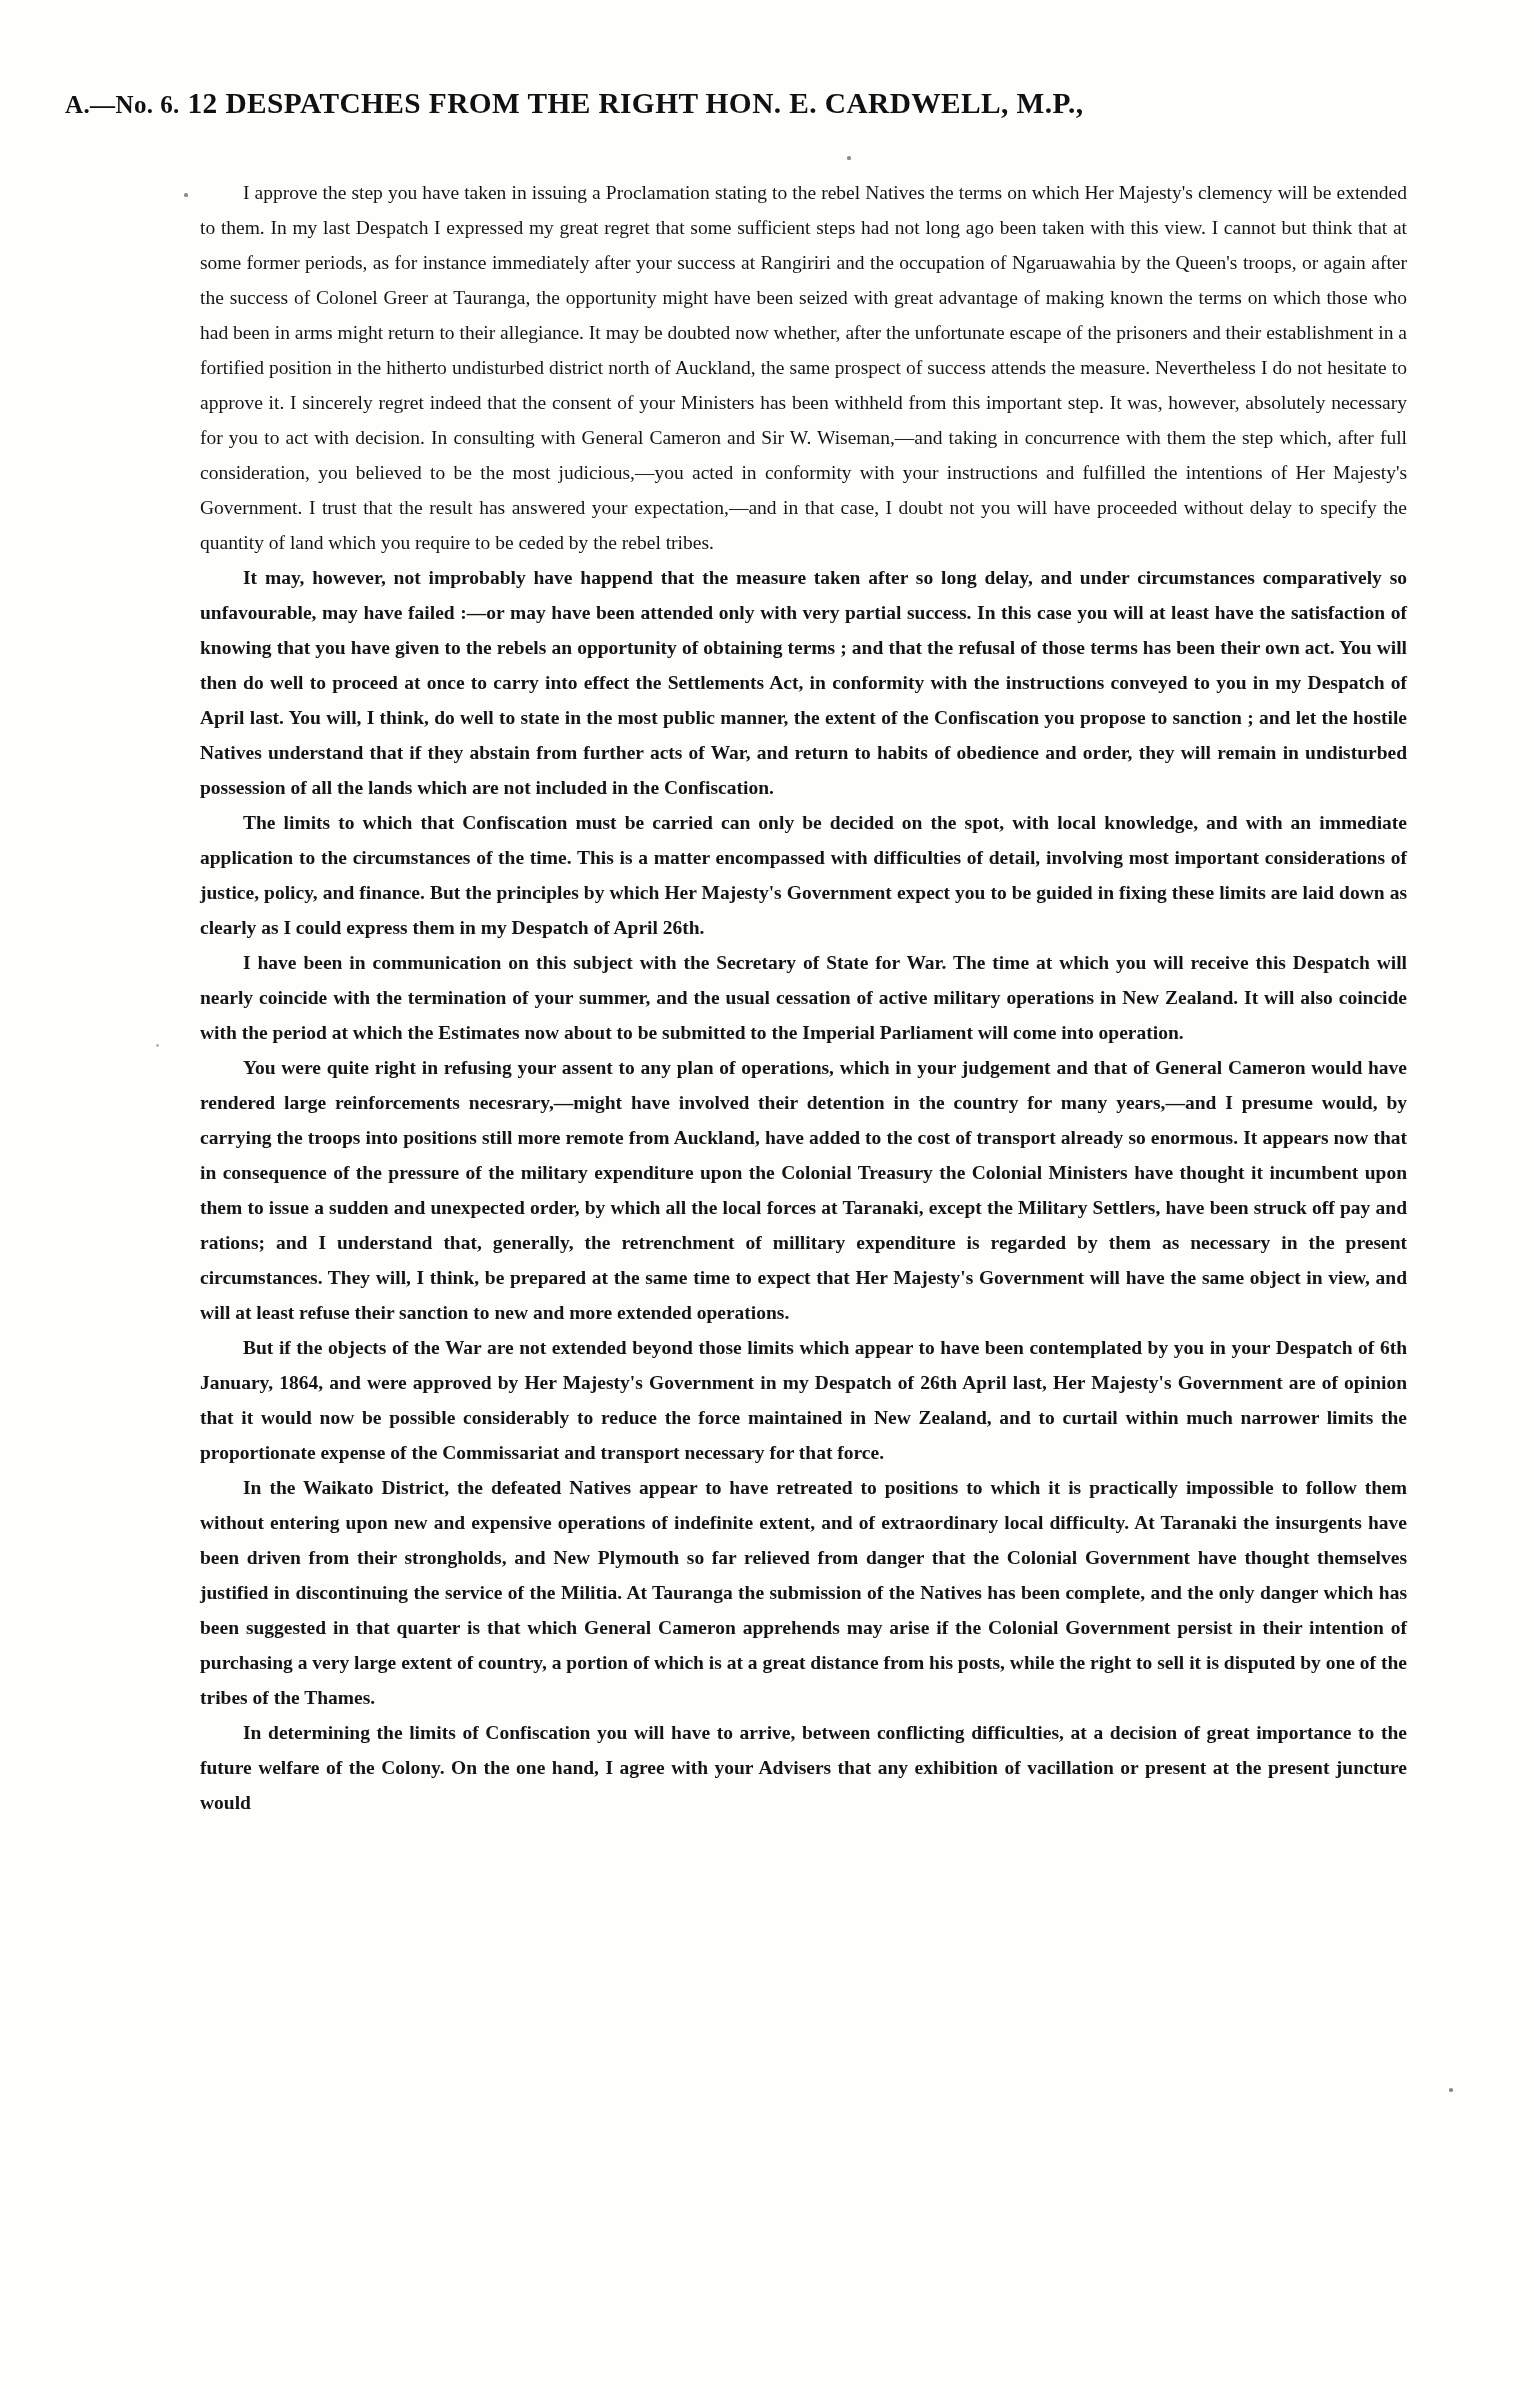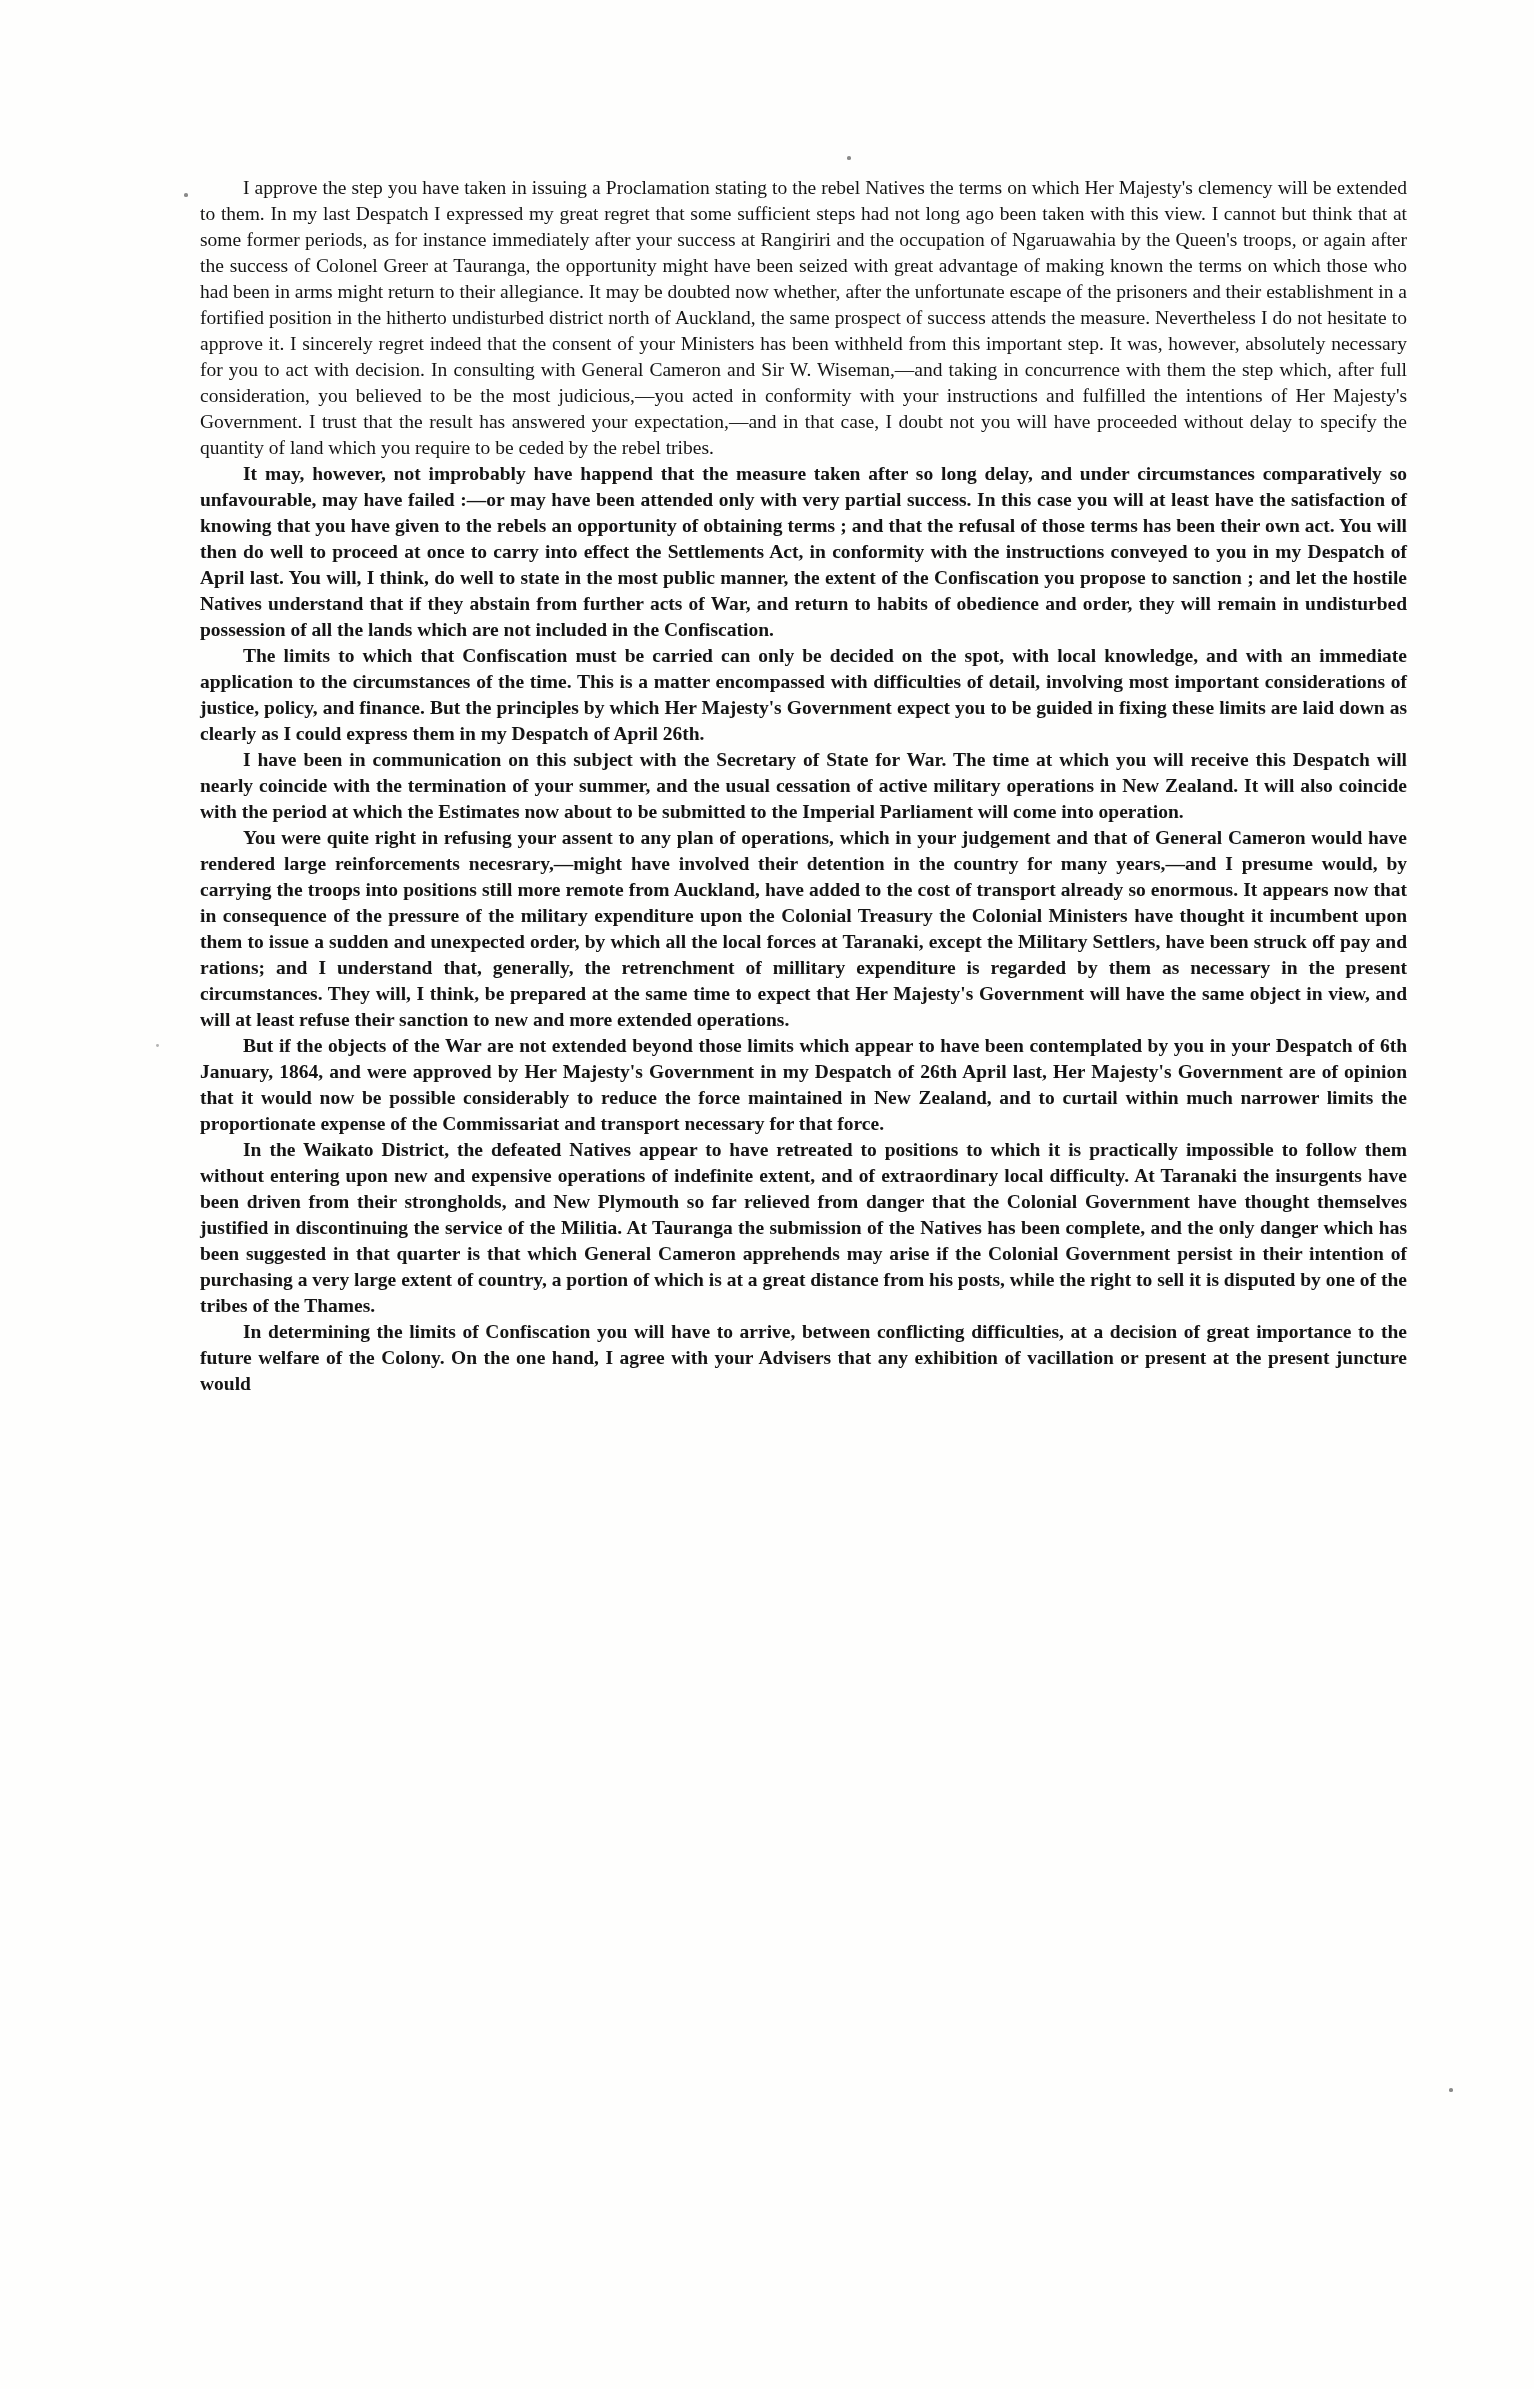--- a/index.html
+++ b/index.html
@@ -42,21 +42,21 @@
     position: absolute;
     top: 175px;
     left: 200px;
     width: 1207px;
   }
   p.para {
     margin: 0 0 0 0;
     text-indent: 43px;
     text-align: justify;
     font-size: 19.5px;
-    line-height: 26px;
+    line-height: 35px;
     color: #151515;
     font-family: "Liberation Serif", serif;
     -webkit-font-smoothing: antialiased;
   }
   p.para + p.para {
     margin-top: 0px;
     font-weight: bold;
   }
   
   .speck {
@@ -68,20 +68,25 @@
   .speck.s1 { left: 184px; top: 193px; width: 3.7px; height: 3.7px; }
   .speck.s2 { left: 847px; top: 156px; width: 3.7px; height: 3.7px; }
   .speck.s3 { left: 1449px; top: 2088px; width: 3.7px; height: 3.7px; }
   .speck.s4 { left: 156px; top: 1044px; width: 2.9px; height: 2.9px; opacity: .35; }
 </style>
 </head>
 <body>
 
 <div class="page">
 
+  <div class="header">
+    <span class="hdr-small">A.—No. 6.</span>
+    <span>12</span>
+    <span>DESPATCHES FROM THE RIGHT HON. E. CARDWELL, M.P.,</span>
+  </div>
 
   <div class="body-col">
     <p class="para">I approve the step you have taken in issuing a Proclamation stating to the rebel Natives the terms on which Her Majesty's clemency will be extended to them. In my last Despatch I expressed my great regret that some sufficient steps had not long ago been taken with this view. I cannot but think that at some former periods, as for instance immediately after your success at Rangiriri and the occupation of Ngaruawahia by the Queen's troops, or again after the success of Colonel Greer at Tauranga, the opportunity might have been seized with great advantage of making known the terms on which those who had been in arms might return to their allegiance. It may be doubted now whether, after the unfortunate escape of the prisoners and their establishment in a fortified position in the hitherto undisturbed district north of Auckland, the same prospect of success attends the measure. Nevertheless I do not hesitate to approve it. I sincerely regret indeed that the consent of your Ministers has been withheld from this important step. It was, however, absolutely necessary for you to act with decision. In consulting with General Cameron and Sir W. Wiseman,—and taking in concurrence with them the step which, after full consideration, you believed to be the most judicious,—you acted in conformity with your instructions and fulfilled the intentions of Her Majesty's Government. I trust that the result has answered your expectation,—and in that case, I doubt not you will have proceeded without delay to specify the quantity of land which you require to be ceded by the rebel tribes.</p>
     <p class="para">It may, however, not improbably have happend that the measure taken after so long delay, and under circumstances comparatively so unfavourable, may have failed :—or may have been attended only with very partial success. In this case you will at least have the satisfaction of knowing that you have given to the rebels an opportunity of obtaining terms ; and that the refusal of those terms has been their own act. You will then do well to proceed at once to carry into effect the Settlements Act, in conformity with the instructions conveyed to you in my Despatch of April last. You will, I think, do well to state in the most public manner, the extent of the Confiscation you propose to sanction ; and let the hostile Natives understand that if they abstain from further acts of War, and return to habits of obedience and order, they will remain in undisturbed possession of all the lands which are not included in the Confiscation.</p>
     <p class="para">The limits to which that Confiscation must be carried can only be decided on the spot, with local knowledge, and with an immediate application to the circumstances of the time. This is a matter encompassed with difficulties of detail, involving most important considerations of justice, policy, and finance. But the principles by which Her Majesty's Government expect you to be guided in fixing these limits are laid down as clearly as I could express them in my Despatch of April 26th.</p>
     <p class="para">I have been in communication on this subject with the Secretary of State for War. The time at which you will receive this Despatch will nearly coincide with the termination of your summer, and the usual cessation of active military operations in New Zealand. It will also coincide with the period at which the Estimates now about to be submitted to the Imperial Parliament will come into operation.</p>
     <p class="para">You were quite right in refusing your assent to any plan of operations, which in your judgement and that of General Cameron would have rendered large reinforcements necesrary,—might have involved their detention in the country for many years,—and I presume would, by carrying the troops into positions still more remote from Auckland, have added to the cost of transport already so enormous. It appears now that in consequence of the pressure of the military expenditure upon the Colonial Treasury the Colonial Ministers have thought it incumbent upon them to issue a sudden and unexpected order, by which all the local forces at Taranaki, except the Military Settlers, have been struck off pay and rations; and I understand that, generally, the retrenchment of millitary expenditure is regarded by them as necessary in the present circumstances. They will, I think, be prepared at the same time to expect that Her Majesty's Government will have the same object in view, and will at least refuse their sanction to new and more extended operations.</p>
     <p class="para">But if the objects of the War are not extended beyond those limits which appear to have been contemplated by you in your Despatch of 6th January, 1864, and were approved by Her Majesty's Government in my Despatch of 26th April last, Her Majesty's Government are of opinion that it would now be possible considerably to reduce the force maintained in New Zealand, and to curtail within much narrower limits the proportionate expense of the Commissariat and transport necessary for that force.</p>
     <p class="para">In the Waikato District, the defeated Natives appear to have retreated to positions to which it is practically impossible to follow them without entering upon new and expensive operations of indefinite extent, and of extraordinary local difficulty. At Taranaki the insurgents have been driven from their strongholds, and New Plymouth so far relieved from danger that the Colonial Government have thought themselves justified in discontinuing the service of the Militia. At Tauranga the submission of the Natives has been complete, and the only danger which has been suggested in that quarter is that which General Cameron apprehends may arise if the Colonial Government persist in their intention of purchasing a very large extent of country, a portion of which is at a great distance from his posts, while the right to sell it is disputed by one of the tribes of the Thames.</p>
     <p class="para">In determining the limits of Confiscation you will have to arrive, between conflicting difficulties, at a decision of great importance to the future welfare of the Colony. On the one hand, I agree with your Advisers that any exhibition of vacillation or present at the present juncture would</p>

